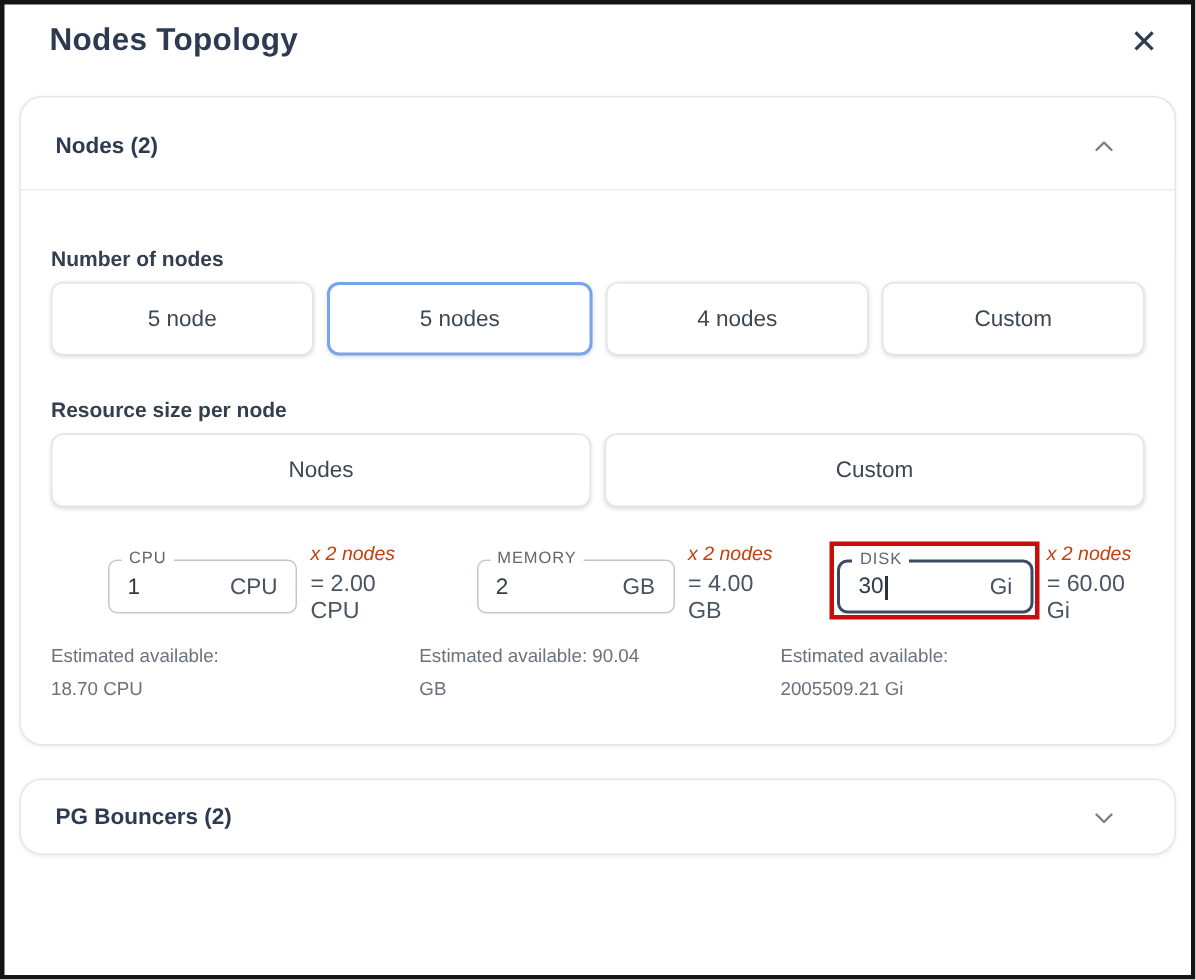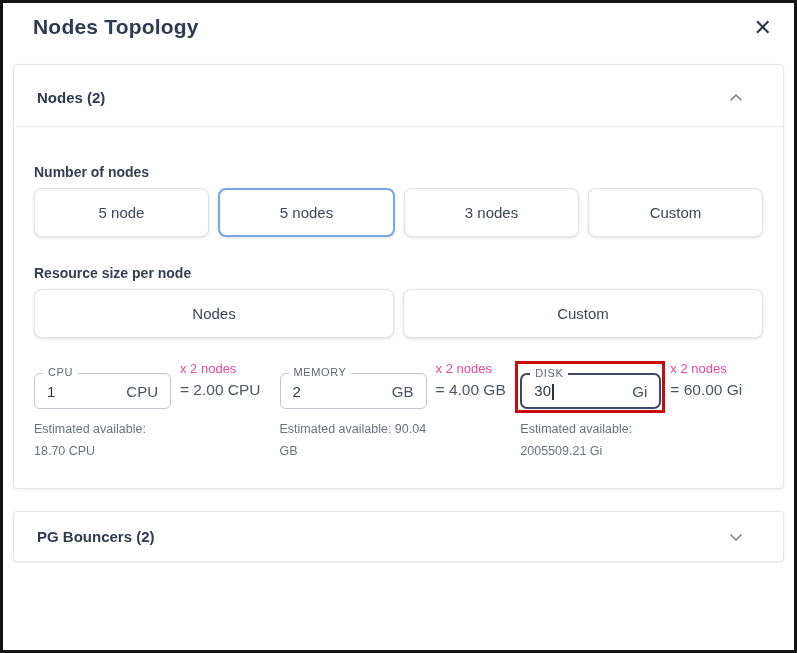--- a/index.html
+++ b/index.html
@@ -15,21 +15,21 @@
   }
 
   
   .dialog-header { padding: 12px 18px 0 30px; display: flex; justify-content: space-between; align-items: flex-start; }
   .dialog-title { font-size: 21px; font-weight: 700; color: #2d3a50; letter-spacing: .2px; }
   .close-btn { font-size: 22px; color: #2d3a50; line-height: 1; cursor: pointer; padding: 2px 4px; font-weight: 400; }
 
   
   .card {
     margin: 0 10px; background: #fff;
-    border: 1px solid #e4e6e9; border-radius: 4px;
+    border: 1px solid #e4e6e9; border-radius: 15px;
     box-shadow: 0 1px 3px rgba(0,0,0,.07);
   }
   .card-nodes { margin-top: 23px; }
   .section-head {
     display: flex; justify-content: space-between; align-items: center;
     padding: 24px 40px 20px 23px; cursor: pointer;
   }
   .section-title { font-size: 15px; font-weight: 700; color: #2d3a50; }
   .chev { width: 14px; height: 14px; color: #79818c; }
   .card-nodes .section-head { border-bottom: 1px solid #ececee; }
@@ -47,21 +47,21 @@
     font-size: 15px; font-weight: 500; color: #3d4754; cursor: pointer;
   }
   .opt-btn.selected { border: 2px solid #78a4e9; }
 
   
   .res-row { display: flex; margin-top: 22px; }
   .res-col { display: flex; flex-direction: column; }
   .res-col.c1 { width: 258px; }
   .res-col.c2 { width: 253px; }
   .res-col.c3 { width: 255px; }
-  .res-main { display: flex; align-items: flex-start; }
+  .res-main { display: flex; align-items: flex-start; margin-left: 38px; }
 
   .field {
     position: relative; margin-top: 13px; background: #fff;
     border: 1px solid #c2c7cf; border-radius: 6px;
     height: 36px; display: flex; align-items: center;
     justify-content: space-between; padding: 0 12px;
   }
   .res-col.c1 .field { width: 137px; }
   .res-col.c2 .field { width: 147px; }
   .res-col.c3 .field { width: 141px; }
@@ -73,21 +73,21 @@
   .field-unit { font-size: 15px; color: #49535f; }
   .field.focused { border: 2px solid #3d4960; border-radius: 7px; }
   .text-cursor { display: inline-block; width: 1.5px; height: 16px; background: #2b323c; margin-left: 1px; vertical-align: middle; }
 
   .red-box {
     position: absolute; top: -14px; left: -7px; right: -6px; bottom: -6px;
     border: 3px solid #c90c0c; pointer-events: none;
   }
 
   .mult { margin-left: 9px; padding-top: 1px; }
-  .mult-x { font-size: 13px; color: #ec4899; }
+  .mult-x { font-size: 13px; color: #c2410c; font-style: italic; }
   .mult-eq { font-size: 15.5px; color: #4b5663; margin-top: 5px; }
 
   .est { font-size: 12.5px; color: #69727d; line-height: 22px; margin-top: 9px; }
   .res-col.c1 .est { width: 112px; }
   .res-col.c2 .est { width: 150px; }
   .res-col.c3 .est { width: 160px; }
 
   
   .card-pg { margin-top: 22px; }
   .card-pg .section-head { padding: 16px 40px 16px 23px; }
@@ -120,21 +120,21 @@
           <polyline points="2,9 7,4 12,9"></polyline>
         </svg>
     </div>
 
     <div class="card-body">
 
       <div class="group-label">Number of nodes</div>
       <div class="btn-row">
         <div class="opt-btn">5 node</div>
         <div class="opt-btn selected">5 nodes</div>
-        <div class="opt-btn">3 nodes</div>
+        <div class="opt-btn">4 nodes</div>
         <div class="opt-btn">Custom</div>
       </div>
 
       <div class="group-label second">Resource size per node</div>
       <div class="btn-row">
         <div class="opt-btn">Nodes</div>
         <div class="opt-btn">Custom</div>
       </div>
 
       <div class="res-row">

